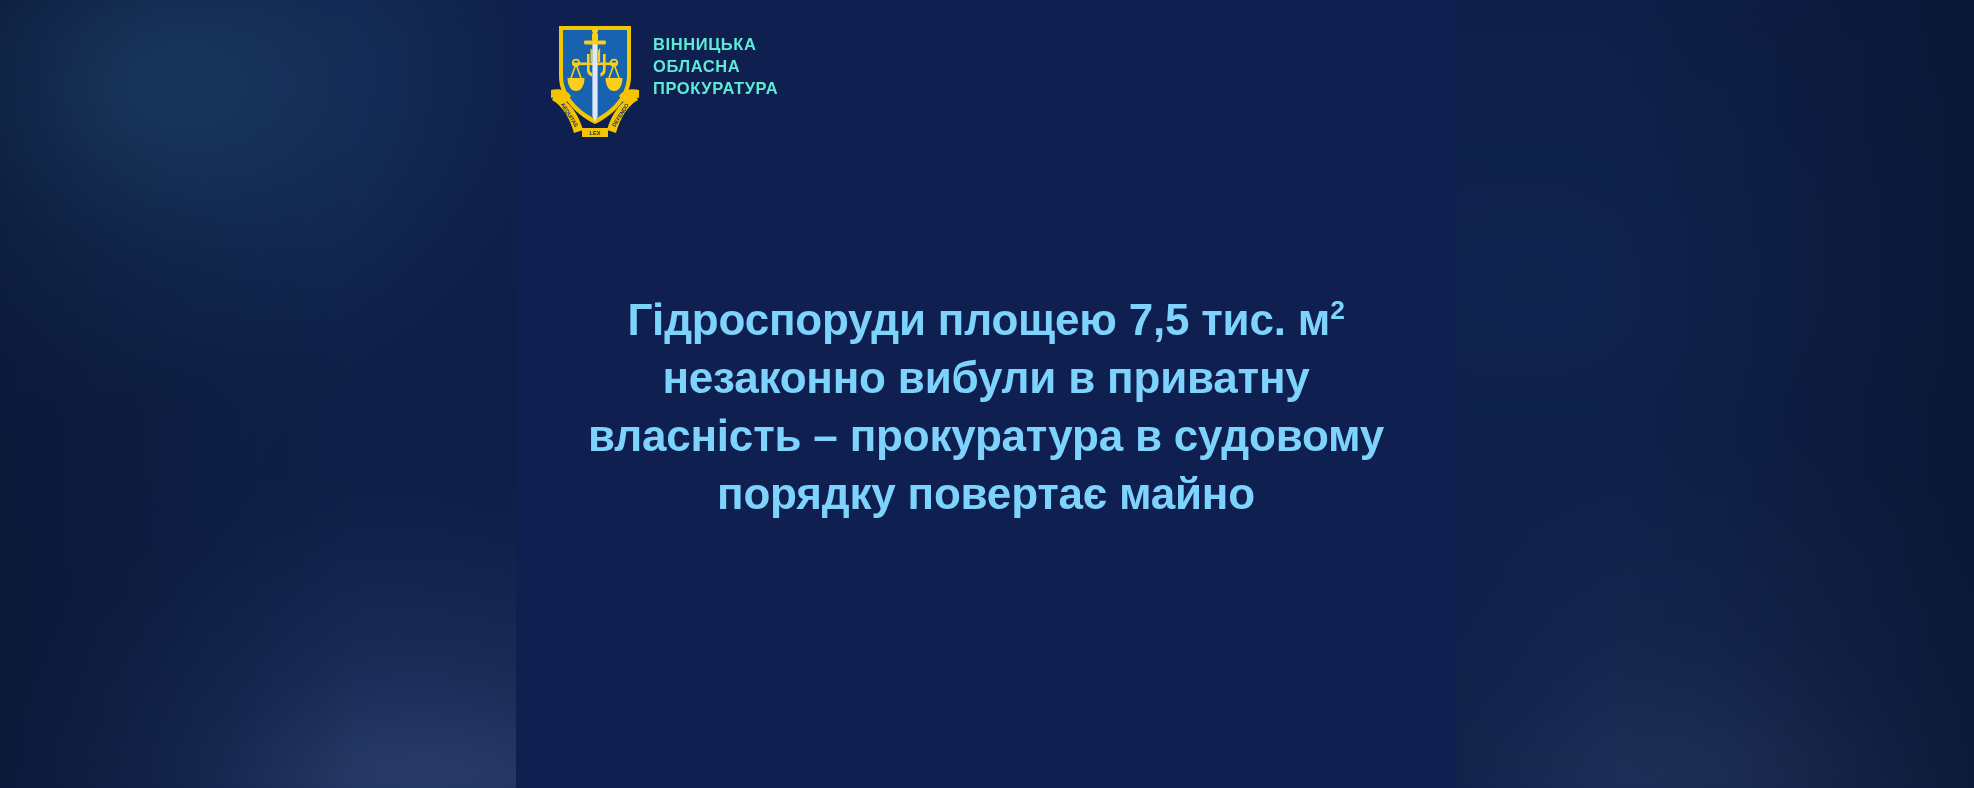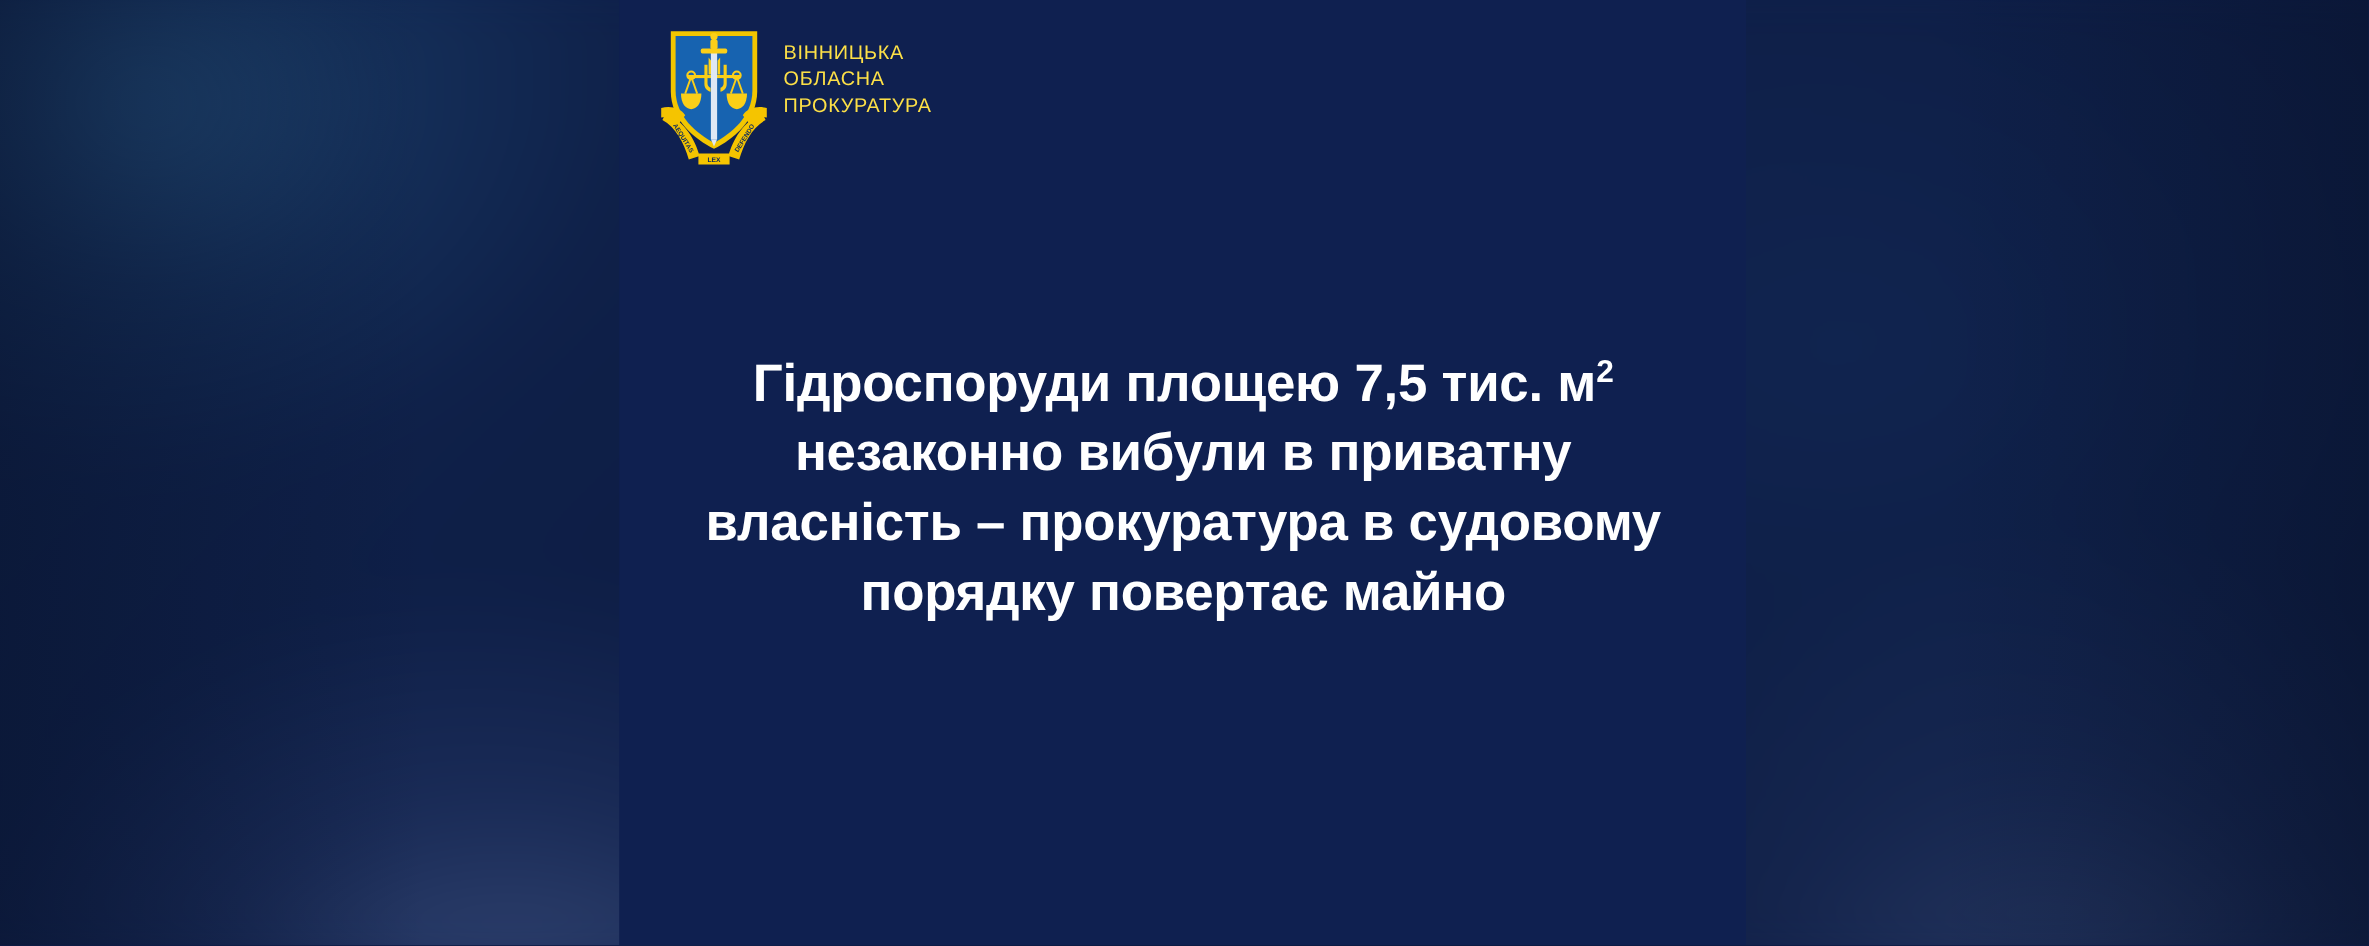--- a/index.html
+++ b/index.html
@@ -80,35 +80,35 @@
   }
 
   .logo-wordmark {
     padding-top: 16px;
     display: flex;
     flex-direction: column;
     line-height: 1.32;
   }
 
   .logo-wordmark span {
-    color: #fde047;
+    color: #5eead4;
     font-size: 16.5px;
-    font-weight: 400;
+    font-weight: 700;
     letter-spacing: 0.6px;
     white-space: nowrap;
   }
 
   
   .headline {
     position: absolute;
     left: 556px;
     top: 262px;
     width: 860px;
     text-align: center;
-    color: #ffffff;
+    color: #7dd3fc;
     font-size: 44px;
     font-weight: 700;
     line-height: 58px;
     letter-spacing: -0.2px;
     font-stretch: condensed;
     text-rendering: optimizeLegibility;
   }
 
   .headline sup {
     font-size: 0.60em;

